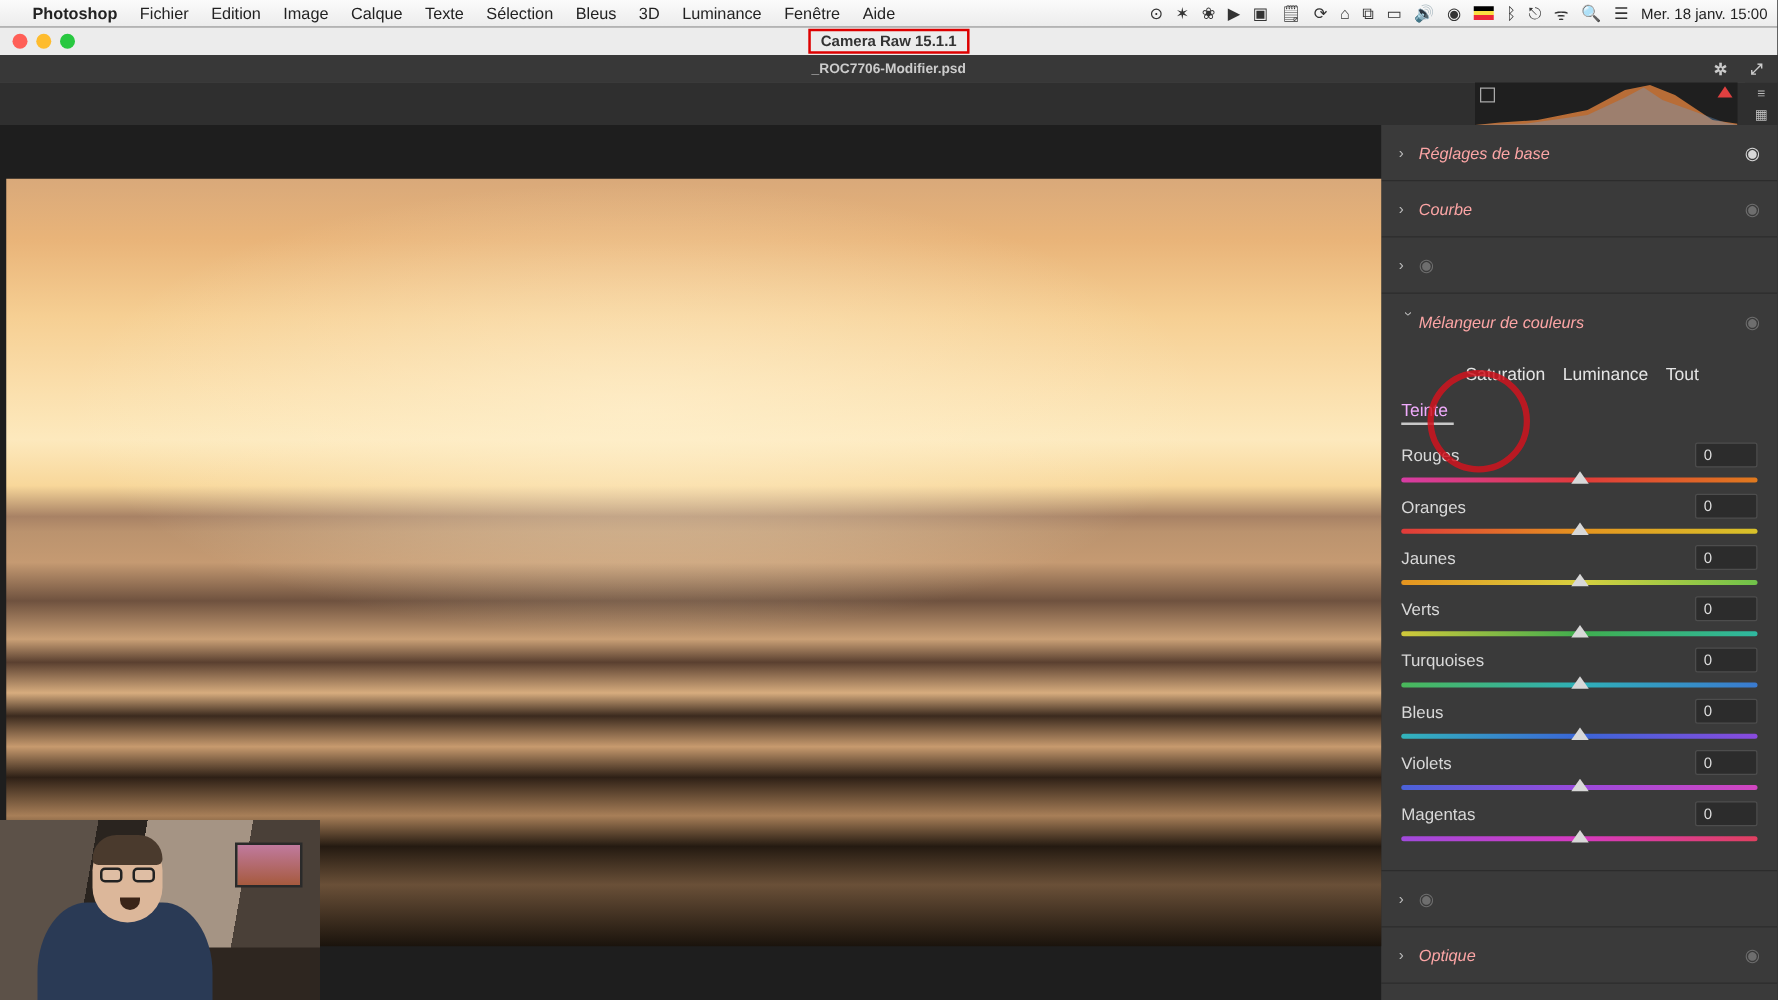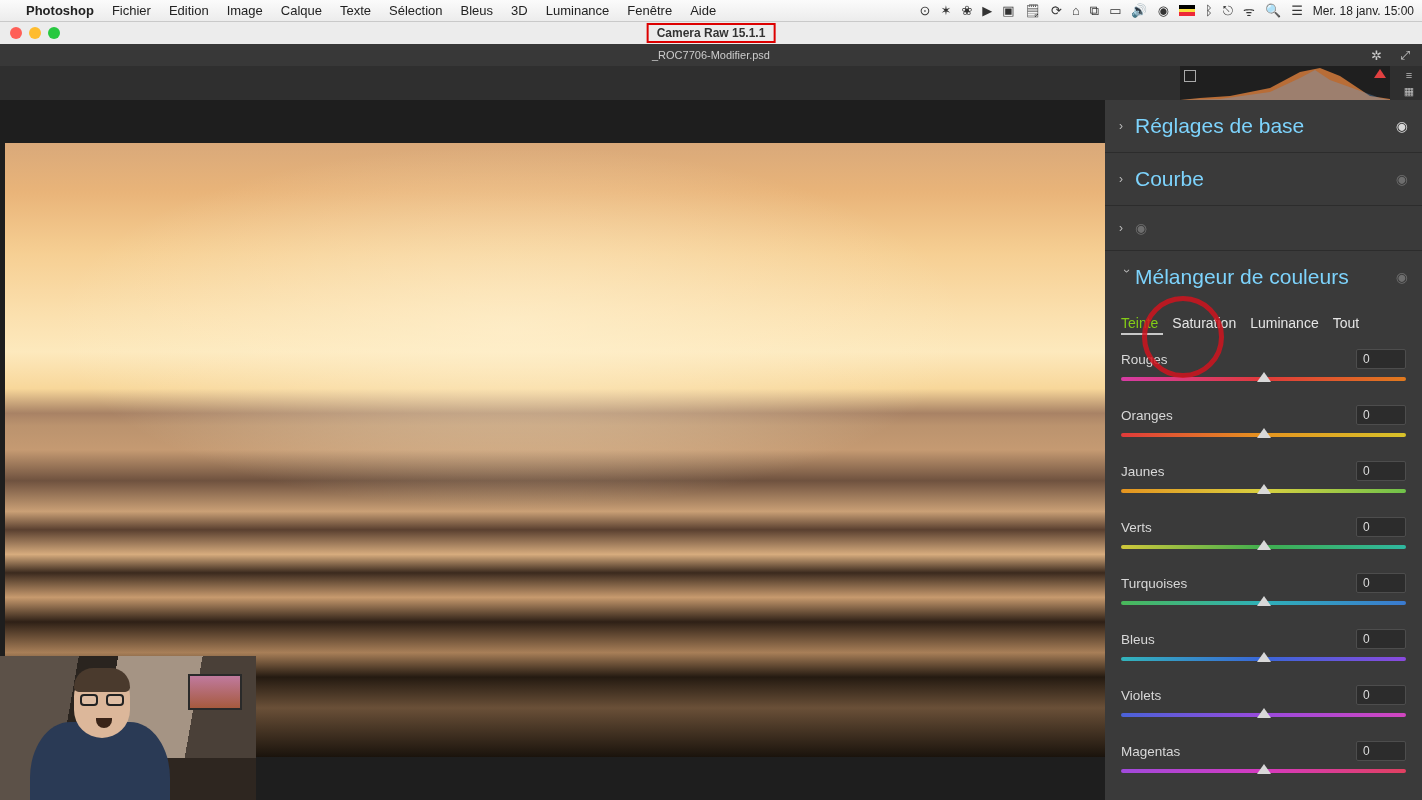--- a/index.html
+++ b/index.html
@@ -15,21 +15,21 @@
 .menubar .right .flag { width:16px; height:11px; background:linear-gradient(to bottom,#000 33%,#fae042 33% 66%,#ed2939 66%); display:inline-block; }
 
 
 .titlebar { height:22px; background:#ececec; display:flex; align-items:center; padding:0 10px; position:relative; }
 .traffic { display:flex; gap:7px; }
 .traffic span { width:12px; height:12px; border-radius:50%; }
 .tl-r{background:#ff5f57;} .tl-y{background:#febc2e;} .tl-g{background:#28c840;}
 .camraw { position:absolute; left:50%; transform:translateX(-50%); font-size:12px; color:#333; padding:1px 8px; border:2px solid #d00; font-weight:600; }
 
 
-.tabbar { height:22px; background:#383838; display:flex; justify-content:center; align-items:center; color:#ccc; font-size:11px; position:relative; }
+.tabbar { height:22px; background:#383838; display:flex; justify-content:center; align-items:center; color:#ccc; font-size:11px; position:relative;font-weight:bold; }
 .tabbar .gear { position:absolute; right:40px; color:#ccc; font-size:13px; }
 .tabbar .expand { position:absolute; right:12px; color:#ccc; font-size:12px; }
 
 
 .histostrip { height:34px; background:#2f2f2f; display:flex; }
 .histostrip .gap { flex:1; }
 .histostrip .histo { width:210px; background:#1f1f1f; position:relative; margin-right:6px; }
 .histostrip .histo .box { position:absolute; left:4px; top:4px; width:12px; height:12px; border:1px solid #aaa; }
 .histostrip .histo .warn { position:absolute; right:4px; top:3px; width:0;height:0;border-left:6px solid transparent;border-right:6px solid transparent;border-bottom:9px solid #e04040; }
 .histostrip .histo svg { position:absolute; left:0; bottom:0; }
@@ -49,34 +49,34 @@
 }
 .canvas .photo::after{ content:""; position:absolute; inset:0; background:
   radial-gradient(ellipse 650px 260px at 46% 30%, rgba(255,242,210,0.6), transparent 70%);
 }
 
 
 .panel { width:317px; background:#3a3a3a; color:#d7d7d7; overflow:hidden; font-size:13px; }
 .sect { border-bottom:1px solid #2c2c2c; }
 .sect-hd { display:flex; align-items:center; padding:14px 14px; cursor:pointer; }
 .sect-hd .chev { width:16px; color:#bbb; font-size:12px; }
-.sect-hd .ttl { flex:1; font-size:21px; color:#7dd3fc; }
+.sect-hd .ttl { flex:1; font-size:13px; color:#fca5a5;font-style:italic; }
 .sect-hd .eye { color:#d7d7d7; font-size:14px; }
 .sect-hd .eye.dim { color:#6e6e6e; }
 .mixer-body { padding:4px 16px 14px 16px; }
 .rowflex { display:flex; align-items:center; gap:10px; margin:6px 0 10px 0; }
 .rowflex .lbl { color:#cfcfcf; font-size:14px; }
 .sel { flex:1; background:#2e2e2e; border:1px solid #555; color:#ddd; padding:3px 8px; border-radius:3px; display:flex; justify-content:space-between; align-items:center; font-size:13px; }
 .target { color:#c8c8c8; font-size:15px; }
 .tabs { display:flex; gap:14px; font-size:14px; margin:8px 0 2px 0; }
 .tabs span { color:#e5e5e5; cursor:pointer; }
-.tabs span.on { color:#84cc16; }
+.tabs span.on { color:#f0abfc;margin-top:29px; }
 .tabund { height:2px; width:42px; background:#c8c8c8; margin-bottom:14px; }
 
-.slider { margin-bottom:24px; position:relative; }
+.slider { margin-bottom:9px; position:relative; }
 .slider .srow { display:flex; align-items:center; }
 .slider .sname { flex:1; color:#d8d8d8; font-size:13.5px; }
 .slider .sval { width:50px; background:#2c2c2c; border:1px solid #4d4d4d; color:#ddd; font-size:12px; padding:2px 6px; border-radius:2px; }
 .slider .track { height:4px; border-radius:2px; margin-top:8px; position:relative; }
 .slider .thumb { position:absolute; left:50%; top:-5px; transform:translateX(-50%); width:0;height:0;
   border-left:7px solid transparent;border-right:7px solid transparent;border-bottom:10px solid #d8d8d8; }
 .g-rouges   { background:linear-gradient(90deg,#d63ca4,#e03a3a,#e07a1e); }
 .g-oranges  { background:linear-gradient(90deg,#e03a3a,#e5941f,#d8c22a); }
 .g-jaunes   { background:linear-gradient(90deg,#e5941f,#d8d040,#6fc24a); }
 .g-verts    { background:linear-gradient(90deg,#d0c83a,#3fae4e,#2fb8a0); }

